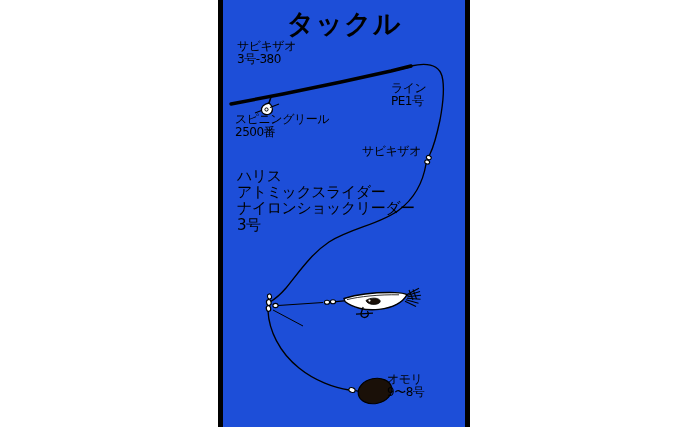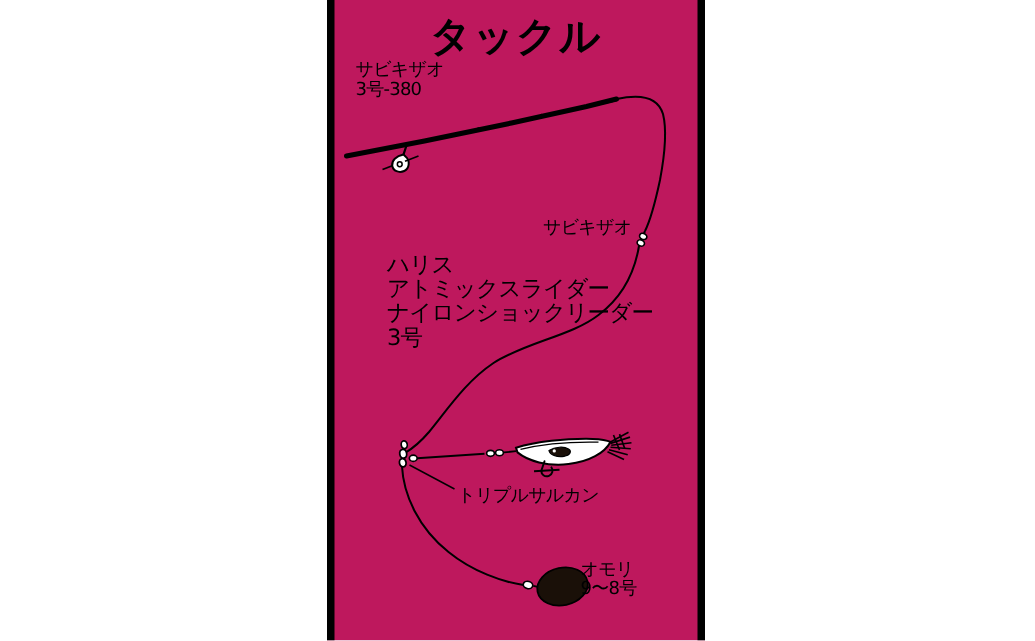--- a/index.html
+++ b/index.html
@@ -21,21 +21,21 @@
     height: 427px;
     background: #ffffff;
   }
   
   #panel {
     position: absolute;
     left: 218px;
     top: 0px;
     width: 252px;
     height: 427px;
-    background: #be185d;
+    background: #1d4ed8;
     border-left: 5px solid #000000;
     border-right: 5px solid #000000;
     box-sizing: border-box;
   }
   #panel-inner {
     position: absolute;
     left: 0; top: 0;
     width: 242px;
     height: 427px;
   }
@@ -66,21 +66,21 @@
     letter-spacing: 1px;
     color: #000000;
     font-family: "DejaVu Sans", "Liberation Sans", sans-serif;
   }
   .s16 { font-size: 12px; }
   .s15 { font-size: 15px; }
   #lbl-rod      { left: 14px;  top: 40px; }
   #lbl-line     { left: 168px; top: 82px; }
   #lbl-reel     { left: 12px;  top: 113px; }
   #lbl-swivel   { left: 139px; top: 145px; }
-  #lbl-harisu   { left: 14px;  top: 168px; margin-left: 21px; }
+  #lbl-harisu   { left: 14px;  top: 168px; }
   #lbl-dropper  { left: 87px;  top: 246px; }
   #lbl-triple   { left: 82px;  top: 324px; }
   #lbl-sinker   { left: 164px; top: 373px; }
   #lbl-credit   { left: 14px;  top: 390px; font-size: 15px; }
 </style>
 </head>
 <body>
 
 <div id="page">
 
@@ -185,31 +185,34 @@
         <g>
           <path d="M 50 310 L 80 326" stroke="#000" stroke-width="1" fill="none"></path>
         </g>
       </svg>
 
       <div id="title">タックル</div>
 
       <div class="lbl s16" id="lbl-rod">サビキザオ
 3号-380</div>
 
-
+      <div class="lbl s16" id="lbl-line">ライン
+PE1号</div>
+
+      <div class="lbl s16" id="lbl-reel">スピニングリール
+2500番</div>
 
       <div class="lbl s16" id="lbl-swivel">サビキザオ</div>
 
       <div class="lbl s15" id="lbl-harisu">ハリス
 アトミックスライダー
 ナイロンショックリーダー
 3号</div>
 
 
-      <div class="lbl s16" id="lbl-triple">トリプルサルカン</div>
 
       <div class="lbl s16" id="lbl-sinker">オモリ
 9〜8号</div>
 
 
     </div>
   </div>
 </div>
 
 </body></html>

